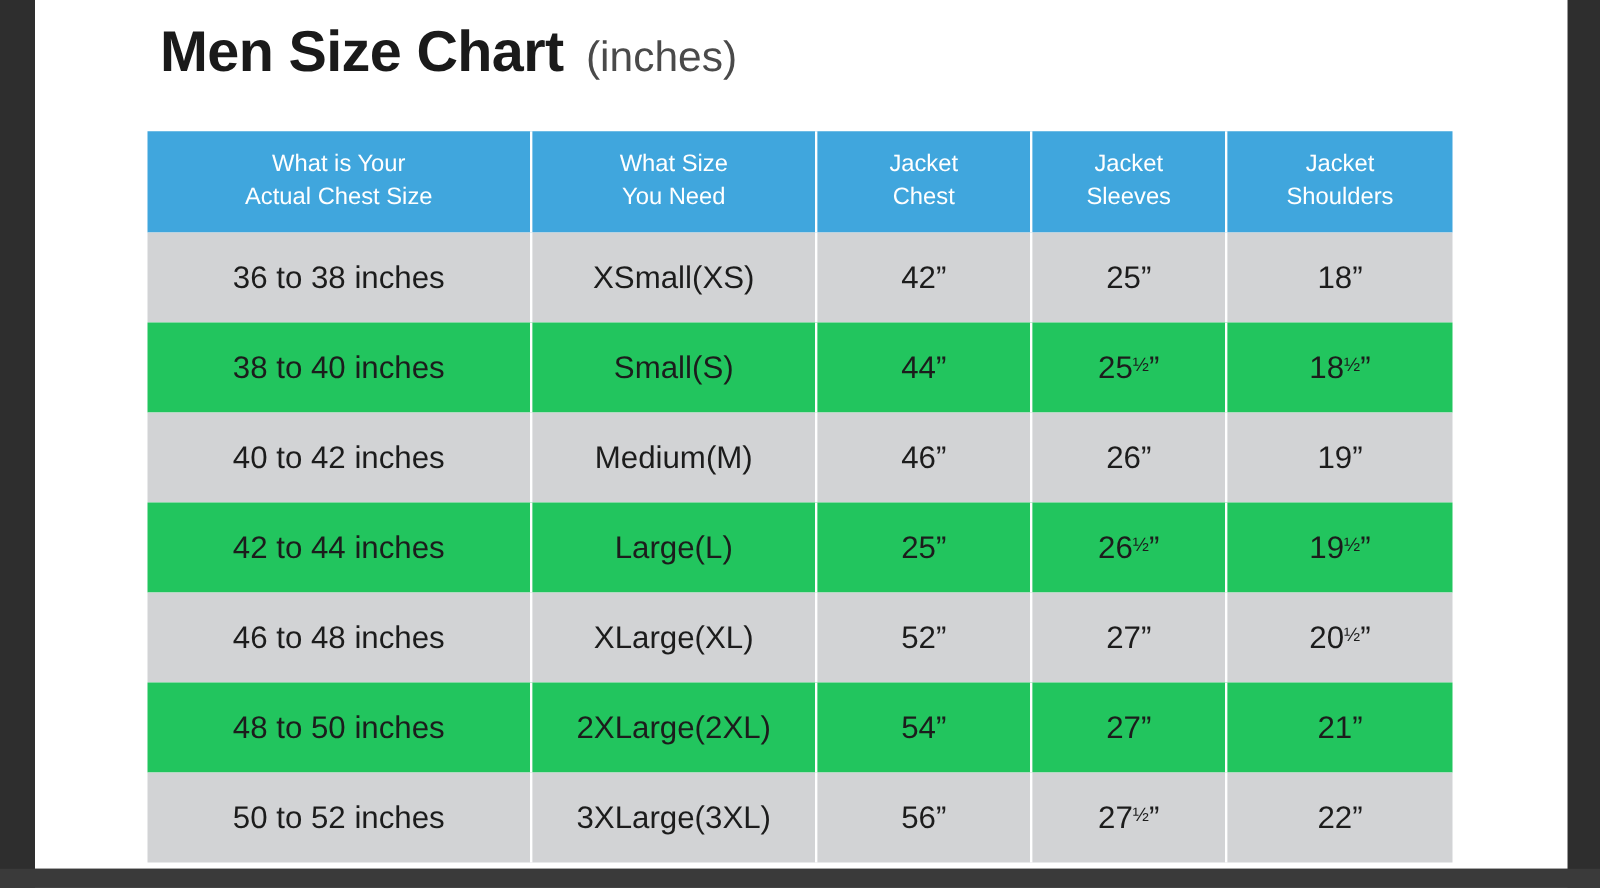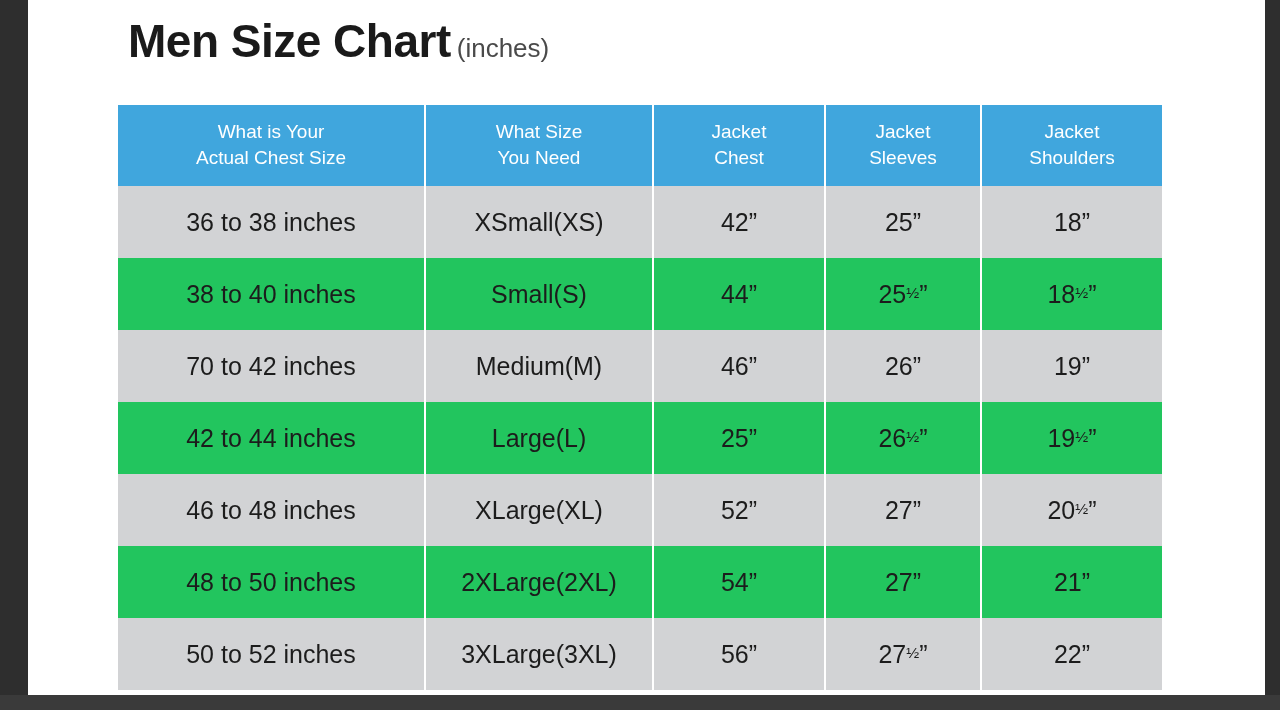--- a/index.html
+++ b/index.html
@@ -32,21 +32,20 @@
     width: 26px; height: 710px;
     background: #2e2e2e;
   }
   .slide {
     position: absolute;
     left: 28px;
     top: 0;
     width: 1226px;
     height: 695px;
     background: #ffffff;
-    padding-left: 11px;
   }
   .bottom-strip {
     position: absolute;
     left: 0;
     bottom: 0;
     width: 1280px;
     height: 15px;
     background: #3a3a3a;
   }
   .title-wrap {
@@ -57,23 +56,23 @@
     align-items: baseline;
   }
   .title-main {
     font-size: 46px;
     font-weight: bold;
     color: #1a1a1a;
     letter-spacing: -0.5px;
     line-height: 1;
   }
   .title-sub {
-    font-size: 26px;
+    font-size: 34px;
     color: #4a4a4a;
-    margin-left: 6px;
+    margin-left: 18px;
     line-height: 1;
   }
   table.size-chart {
     position: absolute;
     left: 90px;
     top: 105px;
     width: 1044px;
     border-collapse: separate;
     border-spacing: 0;
     table-layout: fixed;
@@ -175,21 +174,21 @@
           <td>18”</td>
         </tr>
         <tr class="plain">
           <td>38 to 40 inches</td>
           <td>Small(S)</td>
           <td>44”</td>
           <td>25<span class="frac">½</span>”</td>
           <td>18<span class="frac">½</span>”</td>
         </tr>
         <tr class="shade">
-          <td>70 to 42 inches</td>
+          <td>40 to 42 inches</td>
           <td>Medium(M)</td>
           <td>46”</td>
           <td>26”</td>
           <td>19”</td>
         </tr>
         <tr class="plain">
           <td>42 to 44 inches</td>
           <td>Large(L)</td>
           <td>25”</td>
           <td>26<span class="frac">½</span>”</td>

